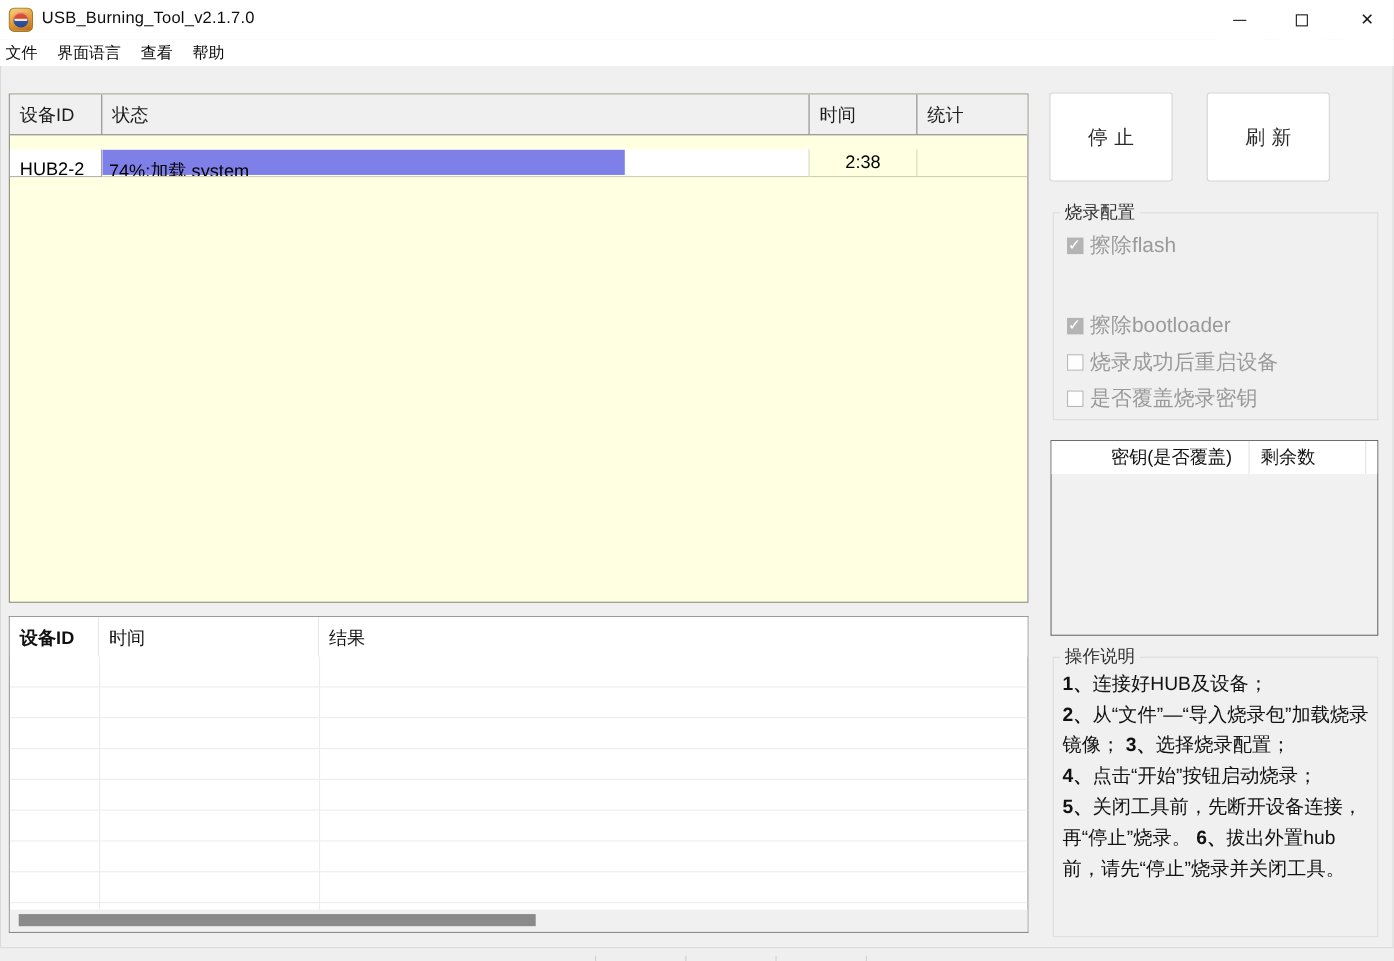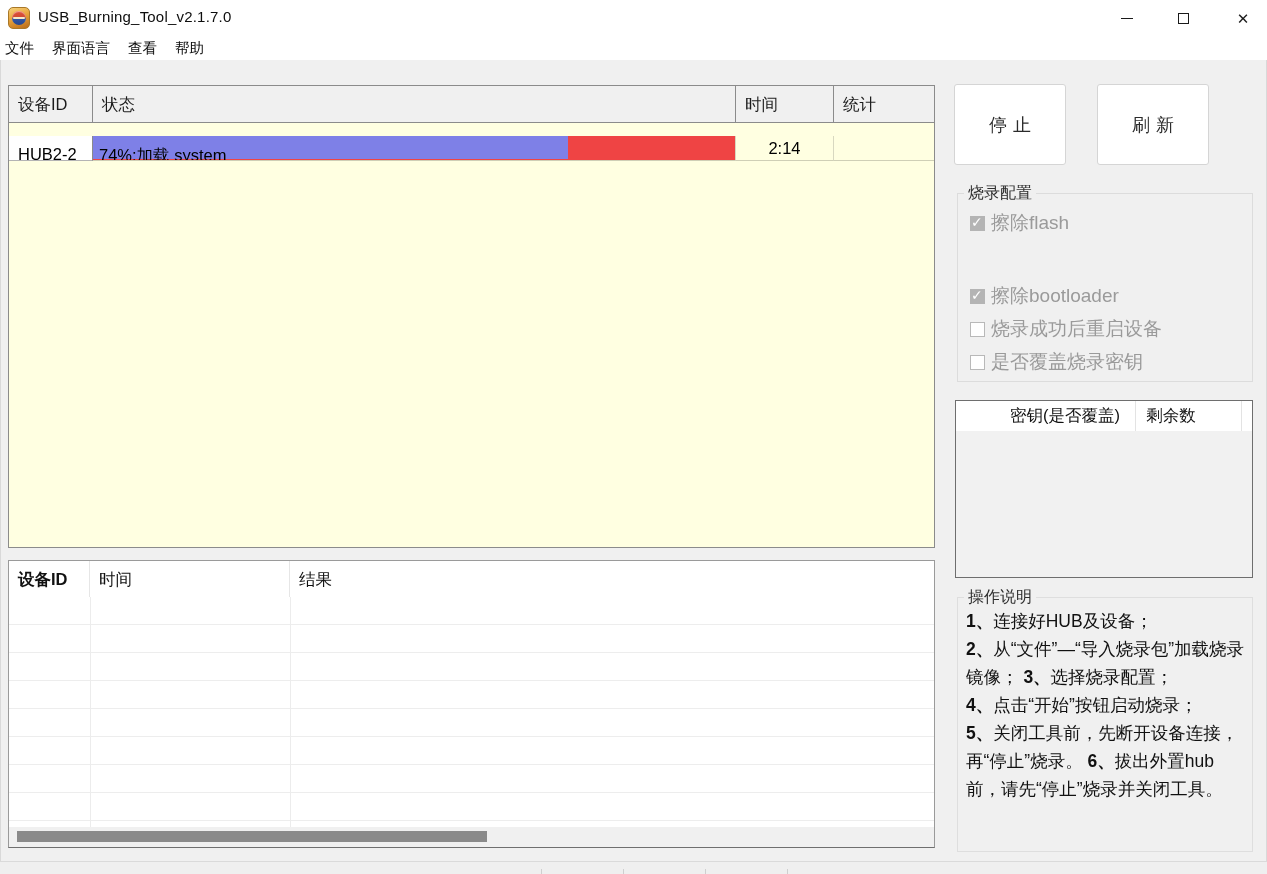--- a/index.html
+++ b/index.html
@@ -38,21 +38,21 @@
     background:#ffffe1; border:1px solid #8b8b8b; }
   .dt-header { display:flex; height:37px; background:#f0f0f0; border-bottom:1px solid #8b8b8b; }
   .dt-header .cell { font-size:16.5px; color:#1c1c1c; padding:8px 0 0 9px; border-right:1px solid #8b8b8b; }
   .dt-header .cell:last-child { border-right:none; }
   .c1 { width:84px; } .c2 { width:643px; } .c3 { width:98px; } .c4 { flex:1; }
   .dt-row { display:flex; height:38px; }
   .dt-row .cell { border-right:1px solid #d8d8c0; border-bottom:1px solid #cfcfb6; font-size:16.5px;margin-top:13px; }
   .dt-row .cell:last-child { border-right:none; }
   .cell-devid { background:#ffffff; border-right:1px solid #8b8b8b !important; border-bottom:1px solid #b4b4b4 !important;
     color:#000; padding:9px 0 0 9px; }
-  .cell-status { position:relative; background:#ef4444; overflow:hidden; }
+  .cell-status { position:relative; background:#ffffff; overflow:hidden; }
   .progress-fill { position:absolute; left:0; top:0; bottom:1px; background:#7e80e7; }
   .progress-label { position:relative; z-index:2; padding:9px 0 0 6px; color:#000; white-space:nowrap; }
   .cell-time { display:flex; align-items:center; justify-content:center; color:#000; }
   .cell-stats { }
 
   
   .result-table { position:absolute; left:8px; top:560px; width:927px; height:288px;
     background:#ffffff; border:1px solid #9a9a9a; border-bottom-color:#6f6f6f; }
   .rt-header { display:flex; height:36px; background:#fff; }
   .rt-header .cell { font-size:16.5px; color:#111; padding:8px 0 0 9px; border-right:1px solid #e6e6e6; }
@@ -136,21 +136,21 @@
       <div class="cell c2">状态</div>
       <div class="cell c3">时间</div>
       <div class="cell c4">统计</div>
     </div>
     <div class="dt-row">
       <div class="cell c1 cell-devid">HUB2-2</div>
       <div class="cell c2 cell-status">
         <div class="progress-fill" style="width: 74%;"></div>
         <div class="progress-label">74%:加载 system</div>
       </div>
-      <div class="cell c3 cell-time">2:14</div>
+      <div class="cell c3 cell-time">2:38</div>
       <div class="cell c4 cell-stats"></div>
     </div>
   </div>
 
   <div class="result-table">
     <div class="rt-header">
       <div class="cell r1">设备ID</div>
       <div class="cell r2">时间</div>
       <div class="cell r3">结果</div>
     </div>

